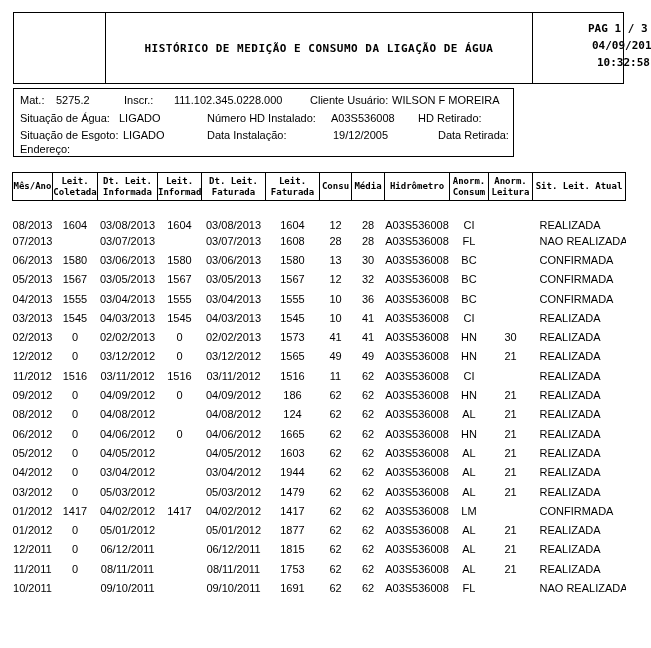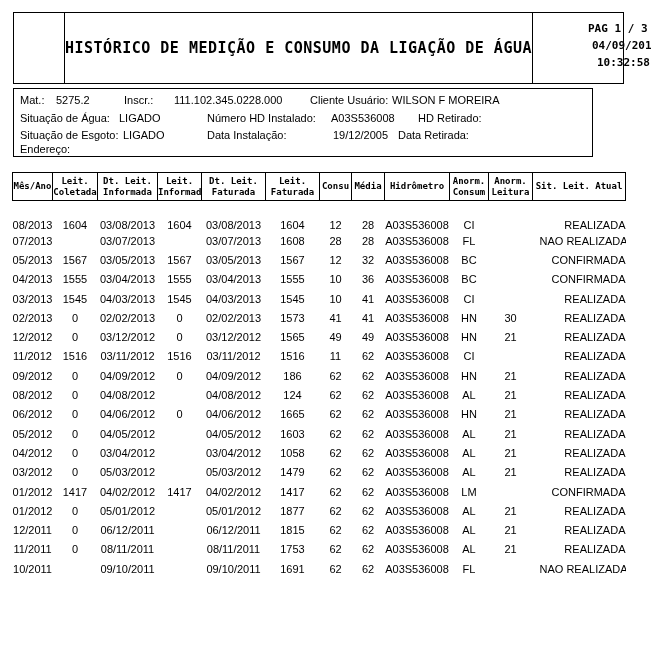--- a/index.html
+++ b/index.html
@@ -4,36 +4,36 @@
 <style>
   * { margin:0; padding:0; box-sizing:border-box; }
   html,body { background:#ffffff; }
   body { font-family:"Liberation Sans", sans-serif; color:#000; }
   .page { position:relative; width:651px; height:648px; background:#fff; overflow:hidden; }
 
   
   .header-box { position:absolute; left:13px; top:12px; width:611px; height:72px; border:1px solid #000; display:flex; }
   .logo-cell { width:92px; border-right:1px solid #000; }
   .title-cell { flex:1; display:flex; align-items:center; justify-content:center; }
-  .title-text { font-family:"DejaVu Sans Mono", monospace; font-weight:bold; font-size:15px; letter-spacing:0.5px; white-space:nowrap; }
+  .title-text { font-family:"DejaVu Sans Mono", monospace; font-weight:bold; font-size:11px; letter-spacing:0.5px; white-space:nowrap; }
   .page-cell { width:91px; border-left:1px solid #000; padding-top:7px; font-family:"DejaVu Sans Mono", monospace; font-weight:bold; font-size:11px; }
   .page-cell div { line-height:17px; white-space:nowrap;margin-left:48px; }
   .pl1 { padding-left:7px; }
   .pl2 { padding-left:11px; }
   .pl3 { padding-left:16px; }
 
   
-  .info-box { position:absolute; left:13px; top:88px; width:580px; height:69px; border:1px solid #000; font-size:11px; }
+  .info-box { position:absolute; left:13px; top:88px; width:501px; height:69px; border:1px solid #000; font-size:11px; }
   .info-box span { position:absolute; white-space:nowrap; }
 
   
   .data-table { position:absolute; left:12px; top:172px; width:613px; border-collapse:collapse; table-layout:fixed; }
   .data-table th { border:1px solid #000; font-family:"DejaVu Sans Mono", monospace; font-weight:bold; font-size:9px; line-height:11px; white-space:pre-line; text-align:center; vertical-align:middle; height:28px; padding:1px 0; overflow:hidden; }
   .data-table td { font-size:11px; height:19.3px; text-align:center; vertical-align:middle; white-space:nowrap; overflow:hidden; padding:0; }
-  .data-table td:last-child { text-align:right; padding-left:7px; }
+  .data-table td:last-child { text-align:left; padding-left:7px; }
   .data-table tbody tr:first-child td { padding-top:18px; }
   col.c1{width:40px} col.c2{width:45px} col.c3{width:60px} col.c4{width:44px}
   col.c5{width:64px} col.c6{width:54px} col.c7{width:32px} col.c8{width:33px}
   col.c9{width:65px} col.c10{width:39px} col.c11{width:44px} col.c12{width:93px}
 </style>
 </head>
 <body>
 
 <div class="page">
 
@@ -61,21 +61,21 @@
     <span style="left:105px;top:23px">LIGADO</span>
     <span style="left:193px;top:23px">Número HD Instalado:</span>
     <span style="left:317px;top:23px">A03S536008</span>
     <span style="left:404px;top:23px">HD Retirado:</span>
     <span style="left:474px;top:23px"></span>
 
     <span style="left:6px;top:40px">Situação de Esgoto:</span>
     <span style="left:109px;top:40px">LIGADO</span>
     <span style="left:193px;top:40px">Data Instalação:</span>
     <span style="left:319px;top:40px">19/12/2005</span>
-    <span style="left:384px;top:40px">Data Retirada:</span>
+    <span style="left:424px;top:40px">Data Retirada:</span>
     <span style="left:482px;top:40px"></span>
 
     <span style="left:6px;top:54px">Endereço:</span>
   </div>
 
   <table class="data-table">
     <colgroup>
       <col class="c1">
         <col class="c2">
         <col class="c3">
@@ -135,20 +135,34 @@
           <td>03/07/2013</td>
           <td>1608</td>
           <td>28</td>
           <td>28</td>
           <td>A03S536008</td>
           <td>FL</td>
           <td></td>
           <td>NAO REALIZADA</td>
         </tr>
         <tr>
+          <td>06/2013</td>
+          <td>1580</td>
+          <td>03/06/2013</td>
+          <td>1580</td>
+          <td>03/06/2013</td>
+          <td>1580</td>
+          <td>13</td>
+          <td>30</td>
+          <td>A03S536008</td>
+          <td>BC</td>
+          <td></td>
+          <td>CONFIRMADA</td>
+        </tr>
+        <tr>
           <td>05/2013</td>
           <td>1567</td>
           <td>03/05/2013</td>
           <td>1567</td>
           <td>03/05/2013</td>
           <td>1567</td>
           <td>12</td>
           <td>32</td>
           <td>A03S536008</td>
           <td>BC</td>
@@ -280,21 +294,21 @@
           <td>AL</td>
           <td>21</td>
           <td>REALIZADA</td>
         </tr>
         <tr>
           <td>04/2012</td>
           <td>0</td>
           <td>03/04/2012</td>
           <td></td>
           <td>03/04/2012</td>
-          <td>1058</td>
+          <td>1944</td>
           <td>62</td>
           <td>62</td>
           <td>A03S536008</td>
           <td>AL</td>
           <td>21</td>
           <td>REALIZADA</td>
         </tr>
         <tr>
           <td>03/2012</td>
           <td>0</td>

